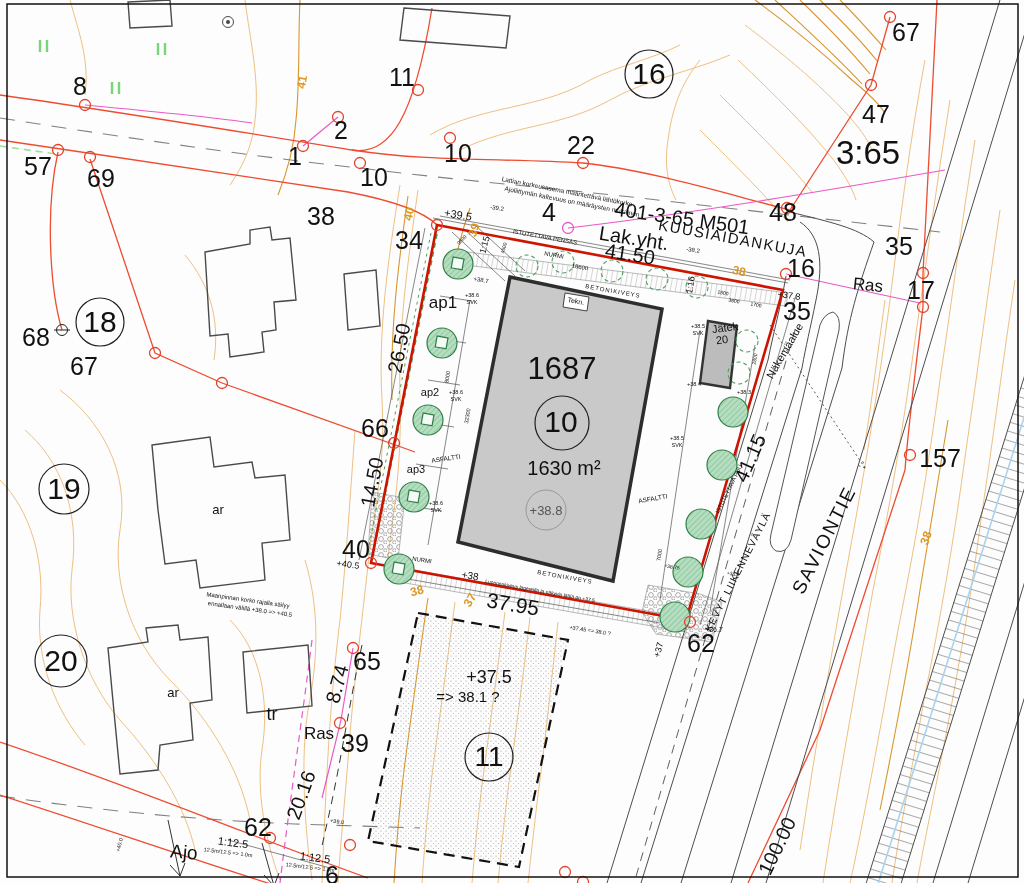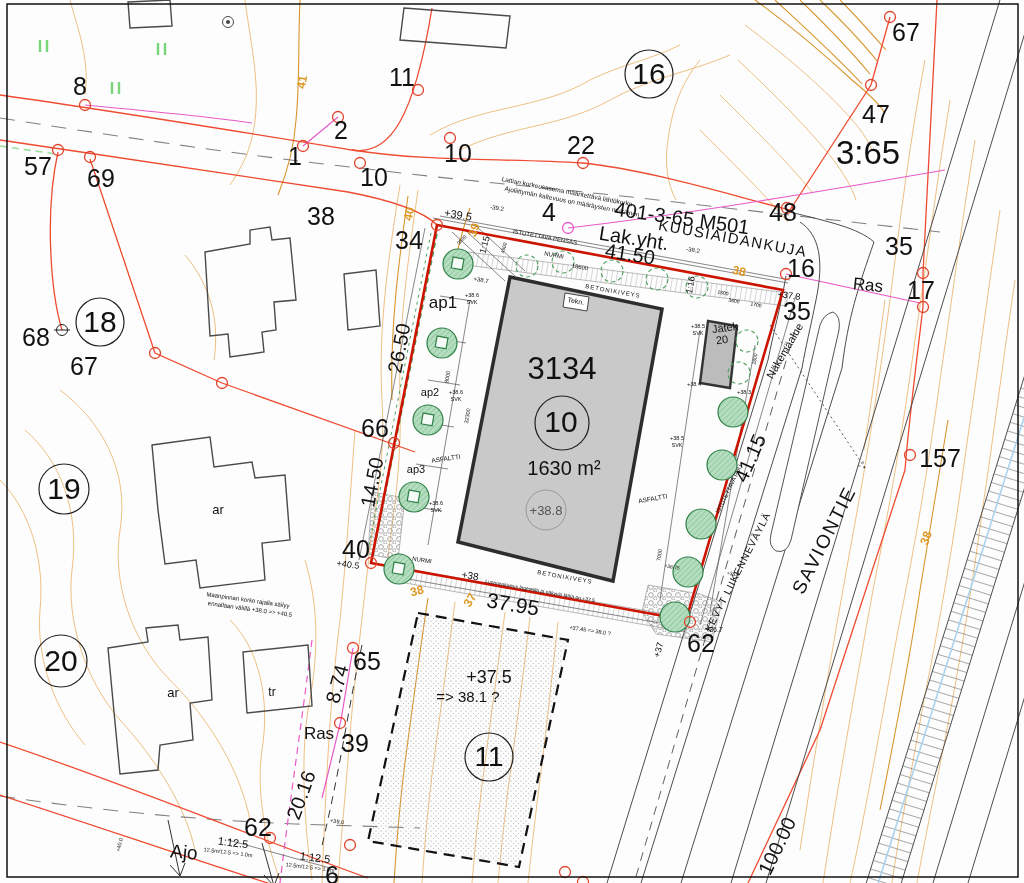--- a/index.html
+++ b/index.html
@@ -314,21 +314,21 @@
 <span class="lb" style="left:701px;top:643px;font-size:25px">62</span>
 <span class="lb" style="left:940px;top:458px;font-size:25px">157</span>
 <span class="lb" style="left:332px;top:875px;font-size:25px">6</span>
 
 <span class="lb" style="left:649px;top:74px;font-size:30px">16</span>
 <span class="lb" style="left:100px;top:322px;font-size:30px">18</span>
 <span class="lb" style="left:64px;top:489px;font-size:30px">19</span>
 <span class="lb" style="left:61px;top:661px;font-size:30px">20</span>
 <span class="lb" style="left:489px;top:757px;font-size:28px">11</span>
 
-<span class="lb" style="left:562px;top:368px;font-size:31px">3134</span>
+<span class="lb" style="left:562px;top:368px;font-size:31px">1687</span>
 <span class="lb" style="left:561px;top:422px;font-size:30px">10</span>
 <span class="lb" style="left:564px;top:468px;font-size:20px">1630 m²</span>
 <span class="lb gy" style="left:546px;top:510px;font-size:13px">+38.8</span>
 <span class="lb" style="left:576px;top:301px;font-size:7px;transform:translate(-50%,-50%) rotate(10deg)">Tekn.</span>
 
 <span class="lb" style="left:733px;top:238px;font-size:15px;letter-spacing:1.5px;transform:translate(-50%,-50%) rotate(10.5deg)">KUUSIAIDANKUJA</span>
 <span class="lb" style="left:824px;top:540px;font-size:19px;letter-spacing:2px;transform:translate(-50%,-50%) rotate(-63deg)">SAVIONTIE</span>
 <span class="lb" style="left:738px;top:572px;font-size:10px;letter-spacing:1px;transform:translate(-50%,-50%) rotate(-63deg)">KEVYT LIIKENNEVÄYLÄ</span>
 
 <span class="lb" style="left:682px;top:218px;font-size:20px;transform:translate(-50%,-50%) rotate(8deg)">401-3-65 M501</span>
@@ -345,21 +345,21 @@
 <span class="lb" style="left:868px;top:285px;font-size:17px;transform:translate(-50%,-50%) rotate(6deg)">Ras</span>
 <span class="lb" style="left:319px;top:733px;font-size:17px">Ras</span>
 <span class="lb" style="left:184px;top:852px;font-size:19px;transform:translate(-50%,-50%) rotate(5deg)">Ajo</span>
 <span class="lb" style="left:233px;top:843px;font-size:11px;transform:translate(-50%,-50%) rotate(7deg)">1:12.5</span>
 <span class="lb" style="left:228px;top:853px;font-size:5.5px;transform:translate(-50%,-50%) rotate(7deg)">12.5m/12.5 =&gt; 1.0m</span>
 <span class="lb" style="left:315px;top:858px;font-size:11px;transform:translate(-50%,-50%) rotate(7deg)">1:12.5</span>
 <span class="lb" style="left:310px;top:868px;font-size:5.5px;transform:translate(-50%,-50%) rotate(7deg)">12.5m/12.5 =&gt; 1.0m</span>
 
 <span class="lb" style="left:218px;top:509px;font-size:13px">ar</span>
 <span class="lb" style="left:173px;top:692px;font-size:13px">ar</span>
-<span class="lb" style="left:272px;top:692px;font-size:12px">tr</span>
+<span class="lb" style="left:272px;top:714px;font-size:18px">tr</span>
 <span class="lb" style="left:725px;top:328px;font-size:11px;transform:translate(-50%,-50%) rotate(-8deg)">Jätek</span>
 <span class="lb" style="left:722px;top:340px;font-size:11px;transform:translate(-50%,-50%) rotate(-8deg)">20</span>
 <span class="lb" style="left:785px;top:351px;font-size:11px;transform:translate(-50%,-50%) rotate(-60deg)">Näkemäalue</span>
 
 <span class="lb" style="left:443px;top:302px;font-size:17px">ap1</span>
 <span class="lb" style="left:430px;top:392px;font-size:11px">ap2</span>
 <span class="lb" style="left:416px;top:469px;font-size:11px">ap3</span>
 <span class="lb" style="left:446px;top:459px;font-size:6.5px;transform:translate(-50%,-50%) rotate(-8deg)">ASFALTTI</span>
 <span class="lb" style="left:653px;top:499px;font-size:6.5px;transform:translate(-50%,-50%) rotate(-10deg)">ASFALTTI</span>
 <span class="lb" style="left:554px;top:255px;font-size:6px;transform:translate(-50%,-50%) rotate(10deg)">NURMI</span>

